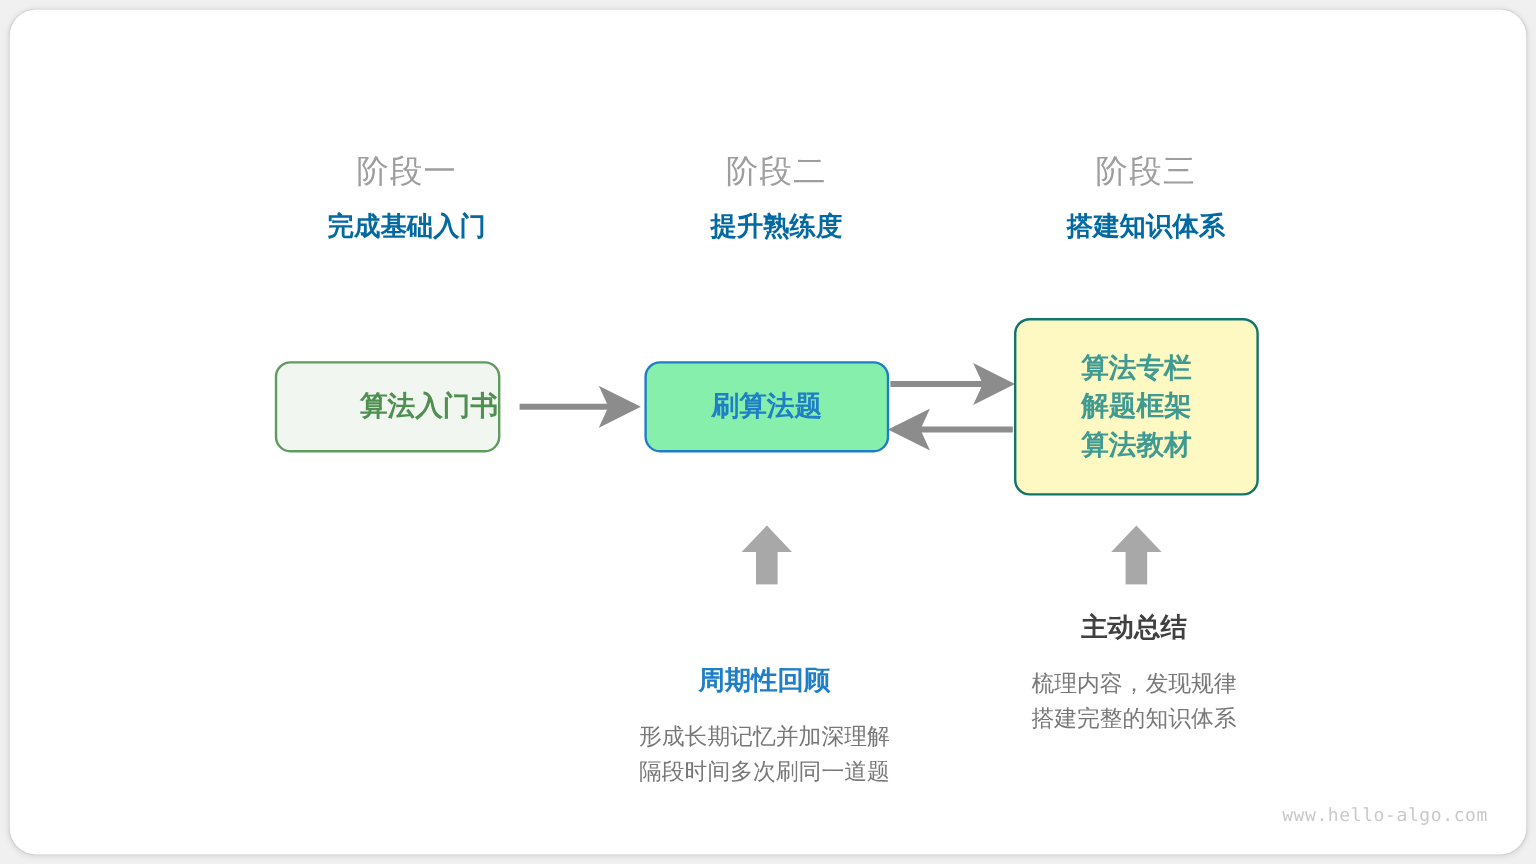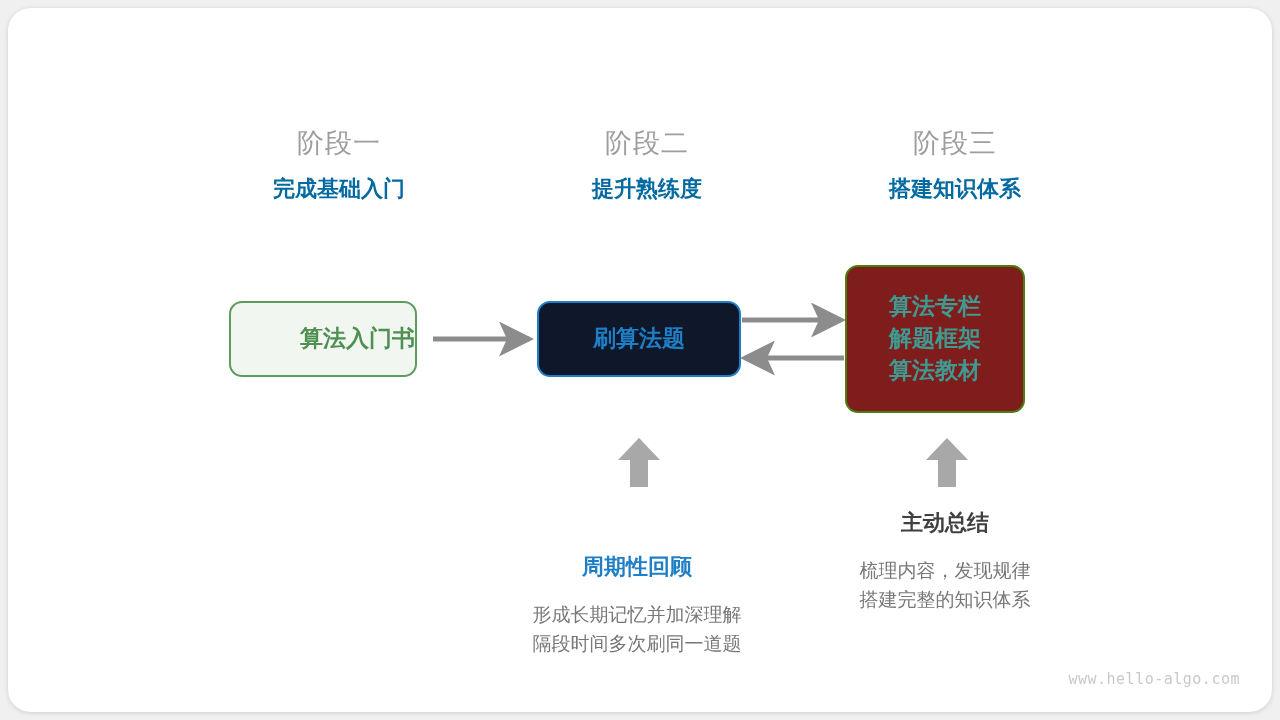--- a/index.html
+++ b/index.html
@@ -85,32 +85,32 @@
     font-size: 23px;
     align-items: flex-end;
   }
 
   #node-practice {
     left: 529px;
     top: 293px;
     width: 204px;
     height: 76px;
     border: 2px solid #1f7fc6;
-    background: #0f172a;
+    background: #86efac;
     color: #1f7fc6;
     font-size: 23px;
   }
 
   #node-resources {
     left: 837px;
     top: 257px;
-    width: 180px;
+    width: 204px;
     height: 148px;
-    border: 2px solid #4d7c0f;
-    background: #7f1d1d;
+    border: 2px solid #0f766e;
+    background: #fef9c3;
     color: #3f9b92;
     font-size: 23px;
   }
   #node-resources .line { display: block; }
 
   
   #arrows {
     position: absolute;
     left: 0; top: 0;
     width: 1264px;

